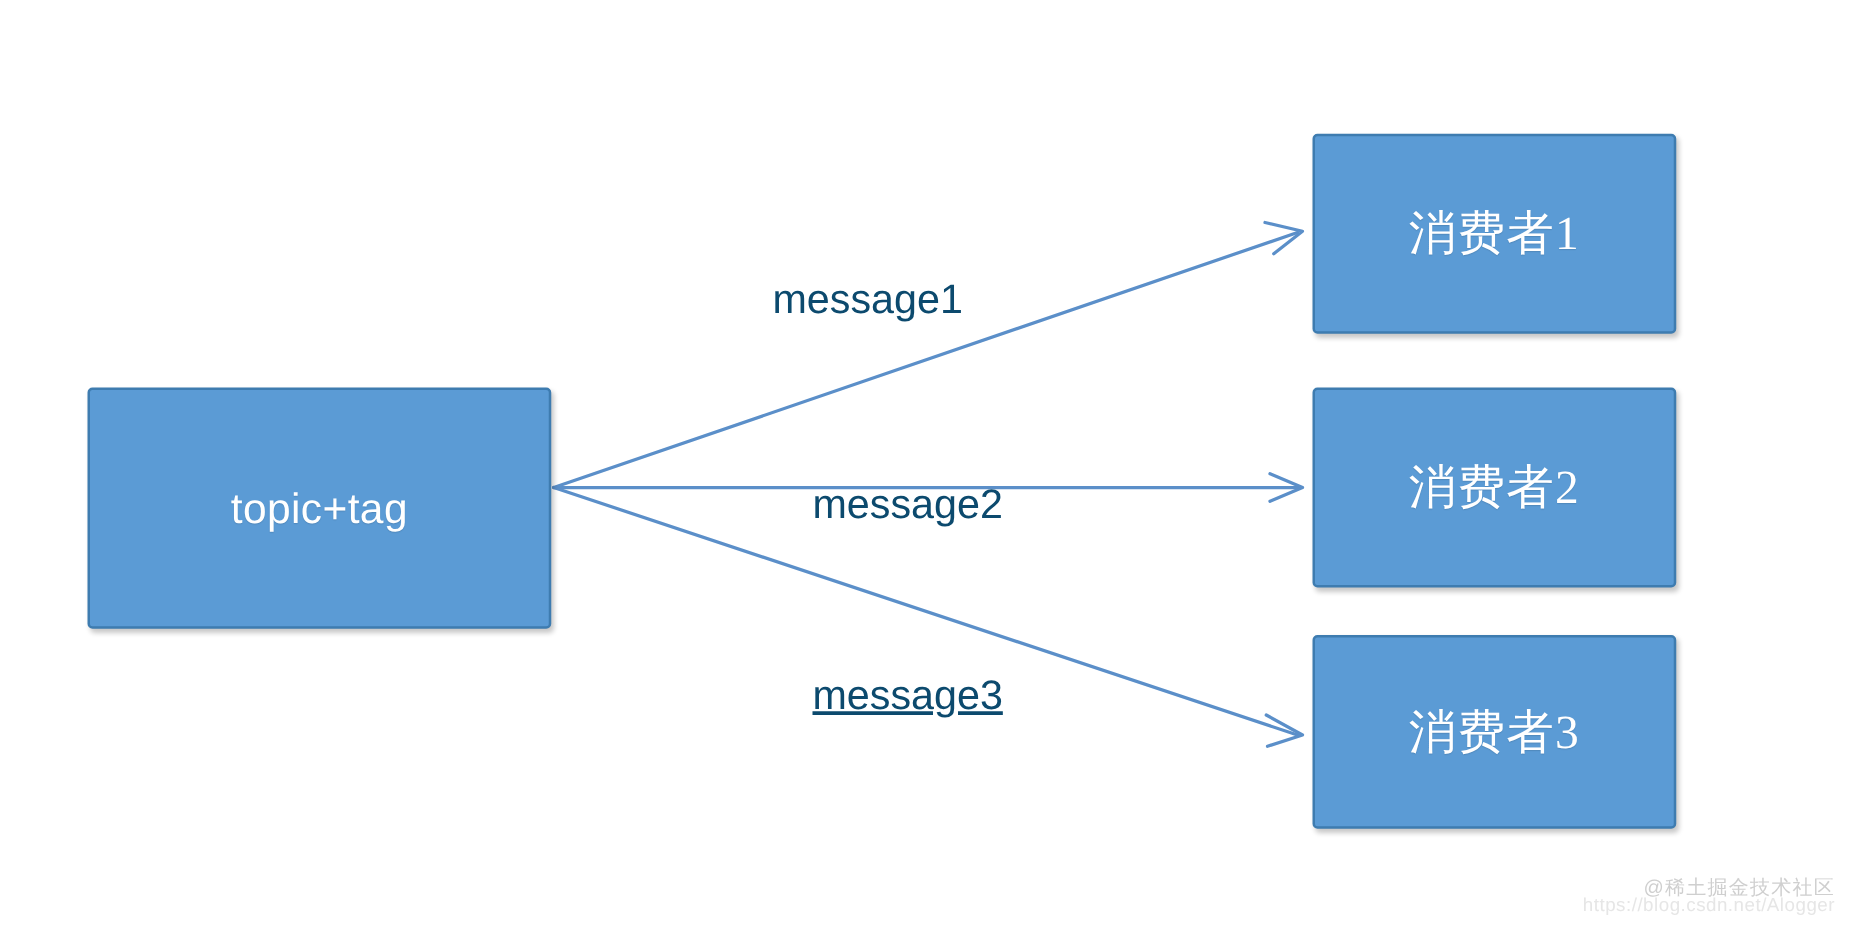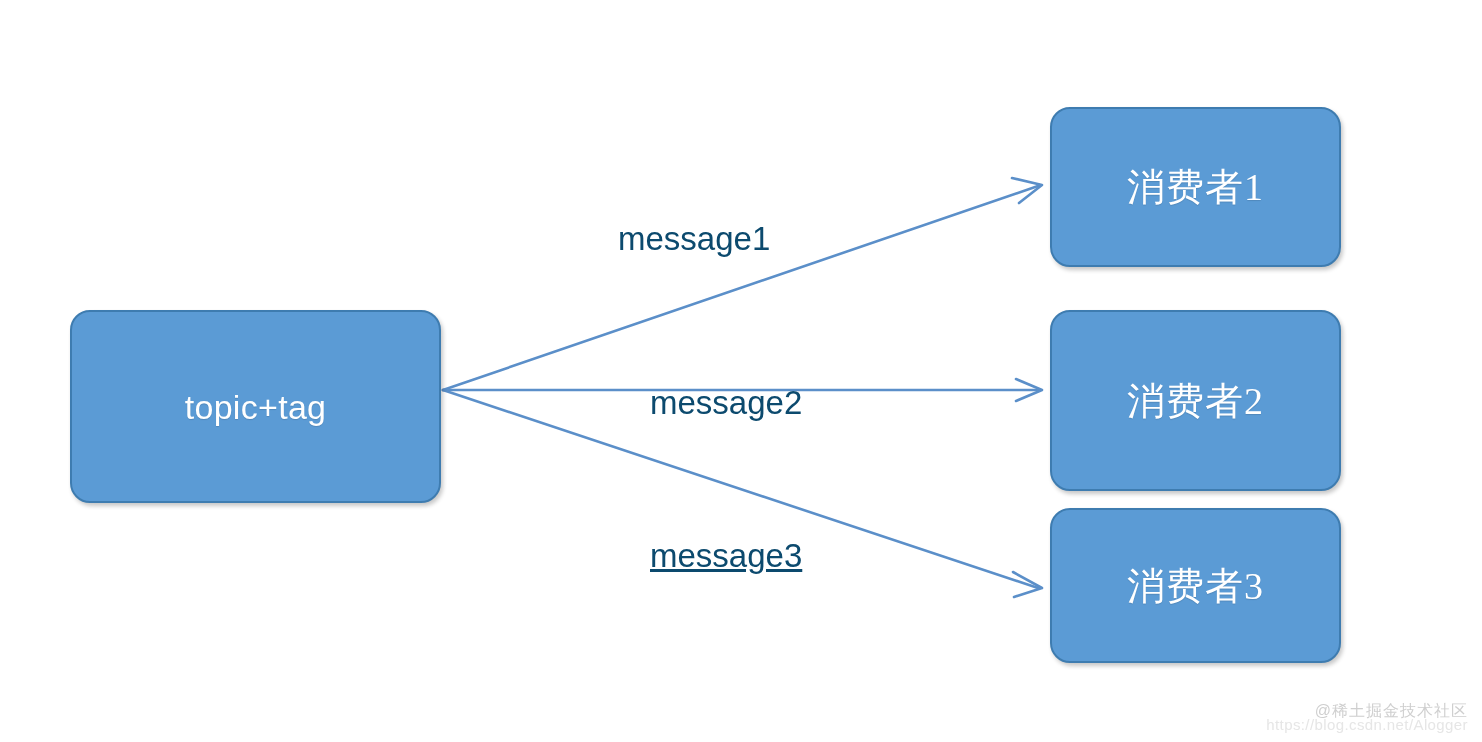--- a/index.html
+++ b/index.html
@@ -14,21 +14,21 @@
     height: 742px;
     background: #ffffff;
     overflow: hidden;
     font-family: "Liberation Sans", "DejaVu Sans", sans-serif;
   }
 
   
   .node {
     position: absolute;
     box-sizing: border-box;
-    border-radius: 20px;
+    border-radius: 4px;
     display: flex;
     align-items: center;
     justify-content: center;
     color: #ffffff;
     box-shadow: 2px 3px 4px rgba(0,0,0,0.22);
     z-index: 3;
   }
   .node-label {
     line-height: 1;
     white-space: nowrap;
@@ -50,21 +50,21 @@
     left: 1050px;
     width: 291px;
     height: 160px;
   }
   .node.consumer .node-label {
     font-size: 38px;
     font-family: "Liberation Serif", "DejaVu Serif", serif;
     letter-spacing: 1px;
   }
   .node.consumer-1 { top: 107px; }
-  .node.consumer-2 { top: 310px; height: 181px; }
+  .node.consumer-2 { top: 310px; height: 160px; }
   .node.consumer-3 { top: 508px; height: 155px; }
 
   
   #edges {
     position: absolute;
     left: 0;
     top: 0;
     width: 1482px;
     height: 742px;
     z-index: 2;

